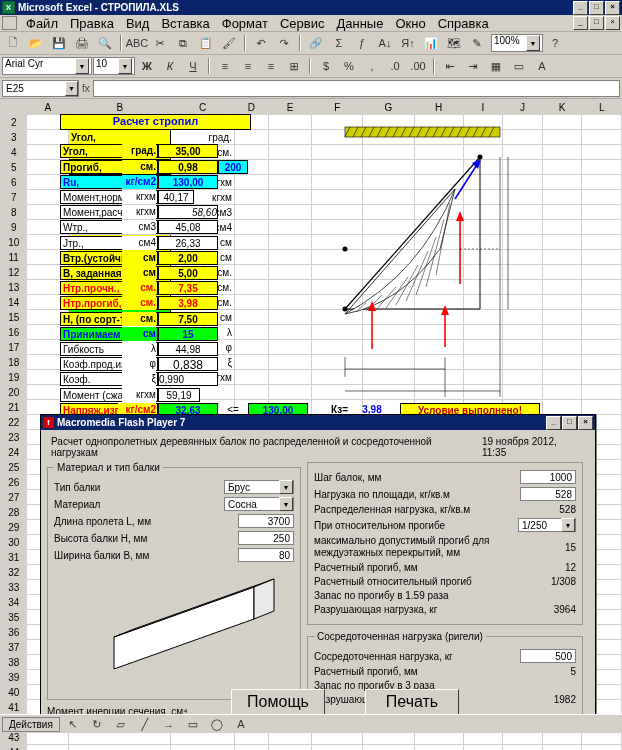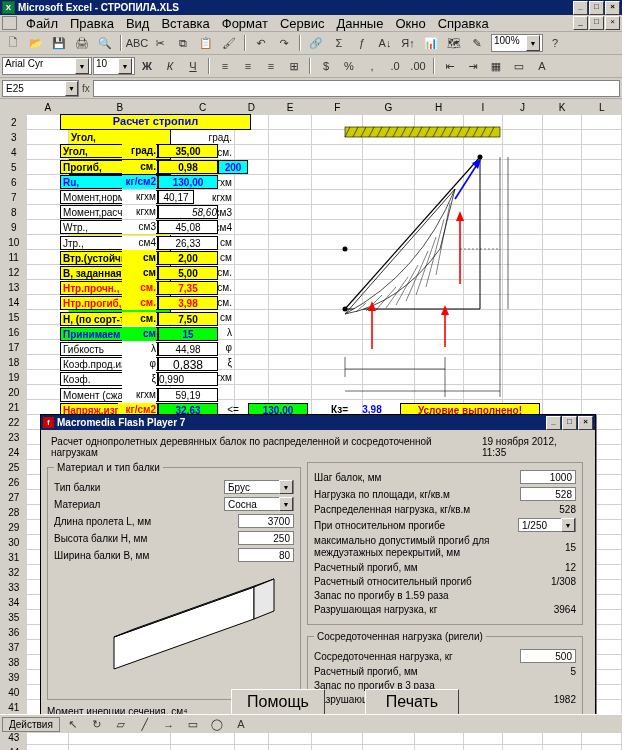--- a/index.html
+++ b/index.html
@@ -996,21 +996,21 @@
         <div style="position: absolute; left: 38px; top: 228px; width: 98px; height: 14px; font-size: 10px; line-height: 14px; overflow: hidden; white-space: nowrap; background: rgb(255, 255, 255); border: 1px solid rgb(0, 0, 0); padding-left: 2px; box-sizing: border-box;">Гибкость</div>
         <div style="position: absolute; left: 136px; top: 228px; width: 60px; height: 14px; font-size: 10px; line-height: 14px; overflow: hidden; white-space: nowrap; background: rgb(255, 255, 255); border: 1px solid rgb(0, 0, 0); text-align: center; box-sizing: border-box;">44,98</div>
         <div style="position: absolute; left: 100px; top: 228px; width: 34px; height: 14px; font-size: 10px; line-height: 14px; overflow: hidden; white-space: nowrap; text-align: right; background: rgb(255, 255, 255);">λ</div>
         <div style="position: absolute; left: 38px; top: 243.2px; width: 98px; height: 14px; font-size: 10px; line-height: 14px; overflow: hidden; white-space: nowrap; background: rgb(255, 255, 255); border: 1px solid rgb(0, 0, 0); padding-left: 2px; box-sizing: border-box;">Коэф.прод.изгиба</div>
         <div style="position: absolute; left: 136px; top: 243.2px; width: 60px; height: 14px; font-size: 12px; line-height: 14px; overflow: hidden; white-space: nowrap; background: rgb(255, 255, 255); border: 1px solid rgb(0, 0, 0); text-align: center; box-sizing: border-box;">0,838</div>
         <div style="position: absolute; left: 100px; top: 243.2px; width: 34px; height: 14px; font-size: 10px; line-height: 14px; overflow: hidden; white-space: nowrap; text-align: right; background: rgb(255, 255, 255);">φ</div>
         <div style="position: absolute; left: 38px; top: 258.4px; width: 98px; height: 14px; font-size: 10px; line-height: 14px; overflow: hidden; white-space: nowrap; background: rgb(255, 255, 255); border: 1px solid rgb(0, 0, 0); padding-left: 2px; box-sizing: border-box;">Коэф.</div>
         <div style="position: absolute; left: 136px; top: 258.4px; width: 60px; height: 14px; font-size: 10px; line-height: 14px; overflow: hidden; white-space: nowrap; background: rgb(255, 255, 255); border: 1px solid rgb(0, 0, 0); text-align: left; box-sizing: border-box;">0,990</div>
         <div style="position: absolute; left: 100px; top: 258.4px; width: 34px; height: 14px; font-size: 10px; line-height: 14px; overflow: hidden; white-space: nowrap; text-align: right; background: rgb(255, 255, 255);">ξ</div>
         <div style="position: absolute; left: 38px; top: 273.6px; width: 98px; height: 14px; font-size: 10px; line-height: 14px; overflow: hidden; white-space: nowrap; background: rgb(255, 255, 255); border: 1px solid rgb(0, 0, 0); padding-left: 2px; box-sizing: border-box;">Момент (сжат.)  Мд</div>
-        <div style="position: absolute; left: 136px; top: 273.6px; width: 60px; height: 14px; font-size: 10px; line-height: 14px; overflow: hidden; white-space: nowrap; background: rgb(255, 255, 255); border: 1px solid rgb(0, 0, 0); text-align: center; box-sizing: border-box;">59,19</div>
+        <div style="position: absolute; left: 136px; top: 273.6px; width: 42px; height: 14px; font-size: 10px; line-height: 14px; overflow: hidden; white-space: nowrap; background: rgb(255, 255, 255); border: 1px solid rgb(0, 0, 0); text-align: center; box-sizing: border-box;">59,19</div>
         <div style="position: absolute; left: 100px; top: 273.6px; width: 34px; height: 14px; font-size: 10px; line-height: 14px; overflow: hidden; white-space: nowrap; text-align: right; background: rgb(255, 255, 255);">кгхм</div>
         <div style="position: absolute; left: 38px; top: 288.8px; width: 98px; height: 14px; font-size: 10px; line-height: 14px; overflow: hidden; white-space: nowrap; background: rgb(255, 255, 0); border: 1px solid rgb(0, 0, 0); padding-left: 2px; box-sizing: border-box; font-weight: bold; color: rgb(255, 0, 0);">Напряж.изг.</div>
         <div style="position: absolute; left: 96px; top: 288.8px; width: 38px; height: 14px; font-size: 10px; line-height: 14px; overflow: hidden; white-space: nowrap; text-align: right; background: rgb(255, 255, 0); font-weight: bold; color: rgb(255, 0, 0);">кг/см2</div>
         <div style="position: absolute; left: 136px; top: 288.8px; width: 60px; height: 14px; font-size: 10px; line-height: 14px; overflow: hidden; white-space: nowrap; background: rgb(0, 255, 0); border: 1px solid rgb(0, 0, 0); text-align: center; box-sizing: border-box; font-weight: bold; color: rgb(0, 0, 255);">32,63</div>
         <div style="position: absolute; left: 196px; top: 288.8px; width: 30px; height: 14px; font-size: 10px; line-height: 14px; overflow: hidden; white-space: nowrap; text-align: center;">&lt;=</div>
         <div style="position: absolute; left: 226px; top: 288.8px; width: 60px; height: 14px; font-size: 10px; line-height: 14px; overflow: hidden; white-space: nowrap; background: rgb(0, 255, 0); border: 1px solid rgb(0, 0, 0); text-align: center; box-sizing: border-box; font-weight: bold; color: rgb(0, 0, 255);">130,00</div>
         <div style="position: absolute; left: 292px; top: 288.8px; width: 34px; height: 14px; font-size: 10px; line-height: 14px; overflow: hidden; white-space: nowrap; text-align: right; font-weight: bold;">Кз=</div>
         <div style="position: absolute; left: 328px; top: 288.8px; width: 44px; height: 14px; font-size: 10px; line-height: 14px; overflow: hidden; white-space: nowrap; text-align: center; font-weight: bold; color: rgb(0, 0, 255);">3,98</div>
         <div style="position: absolute; left: 378px; top: 288.8px; width: 140px; height: 14px; font-size: 10px; line-height: 14px; overflow: hidden; white-space: nowrap; background: rgb(255, 255, 0); border: 1px solid rgb(0, 0, 0); text-align: center; box-sizing: border-box; font-weight: bold; color: rgb(192, 0, 0);">Условие выполнено!</div>
         <div style="position: absolute; left: 38px; top: 304px; width: 98px; height: 14px; font-size: 10px; line-height: 14px; overflow: hidden; white-space: nowrap; background: rgb(255, 255, 0); border: 1px solid rgb(0, 0, 0); padding-left: 2px; box-sizing: border-box; font-weight: bold; color: rgb(255, 0, 0);">Прогиб,</div>

